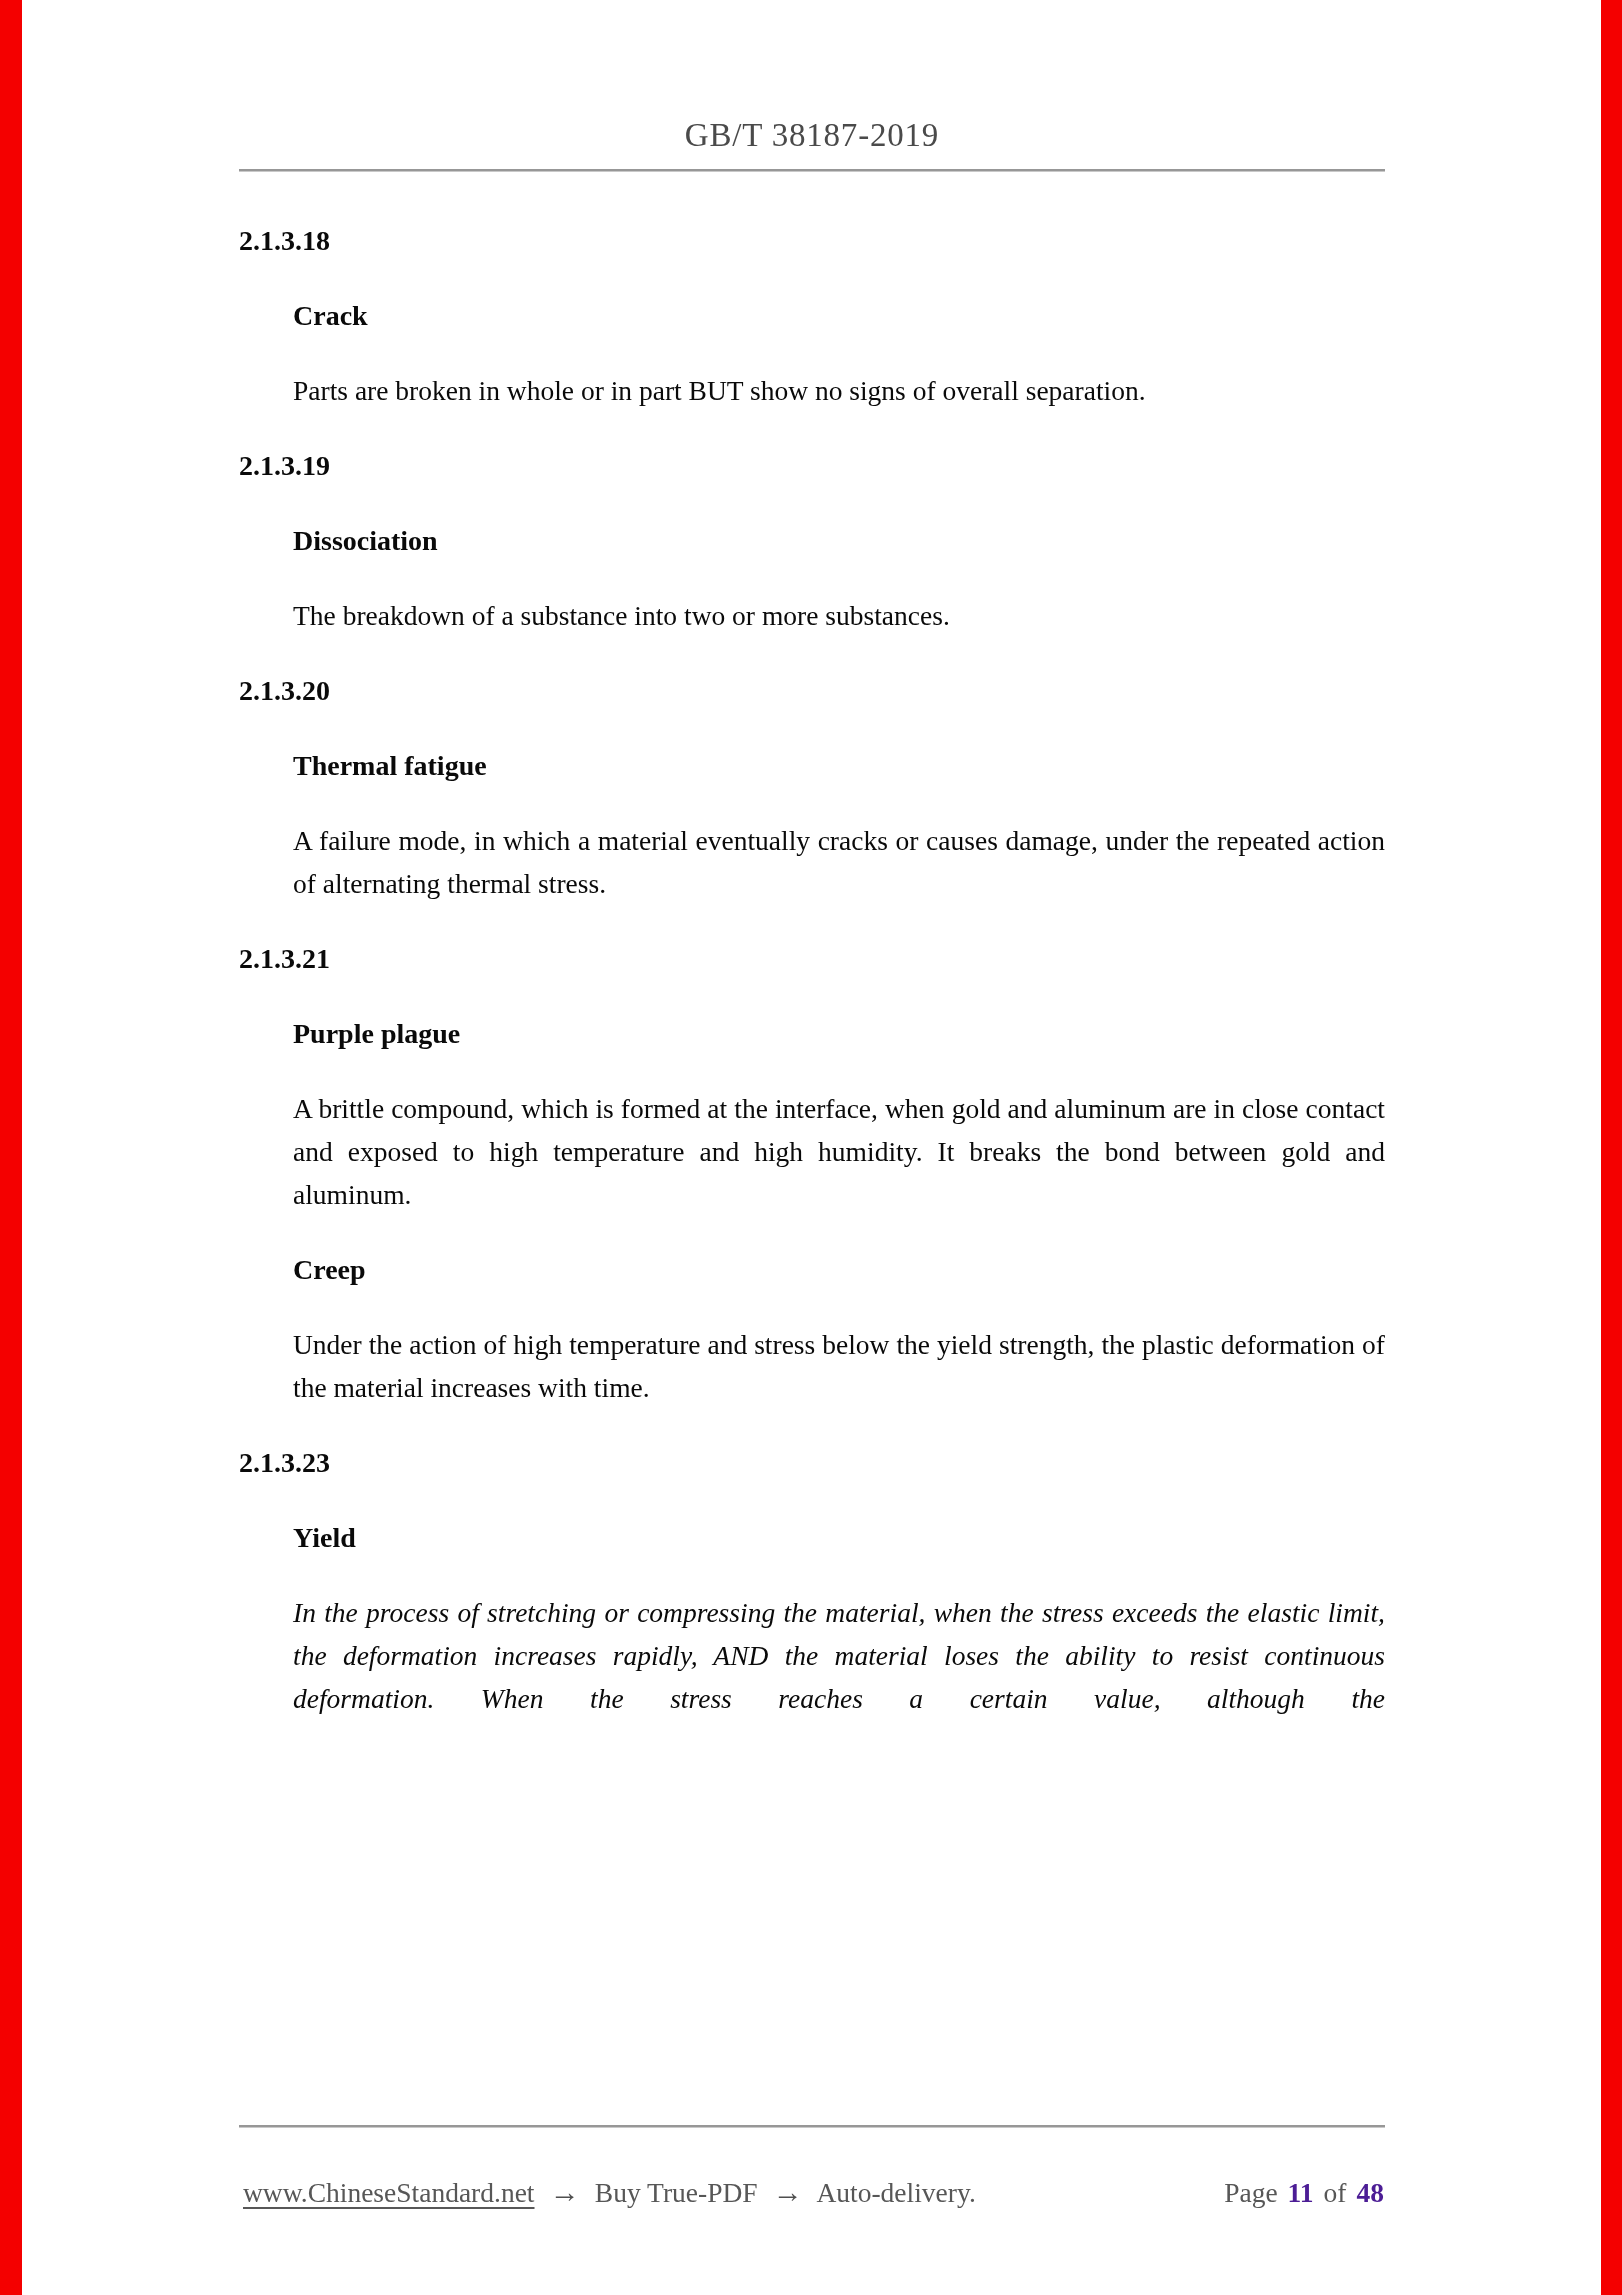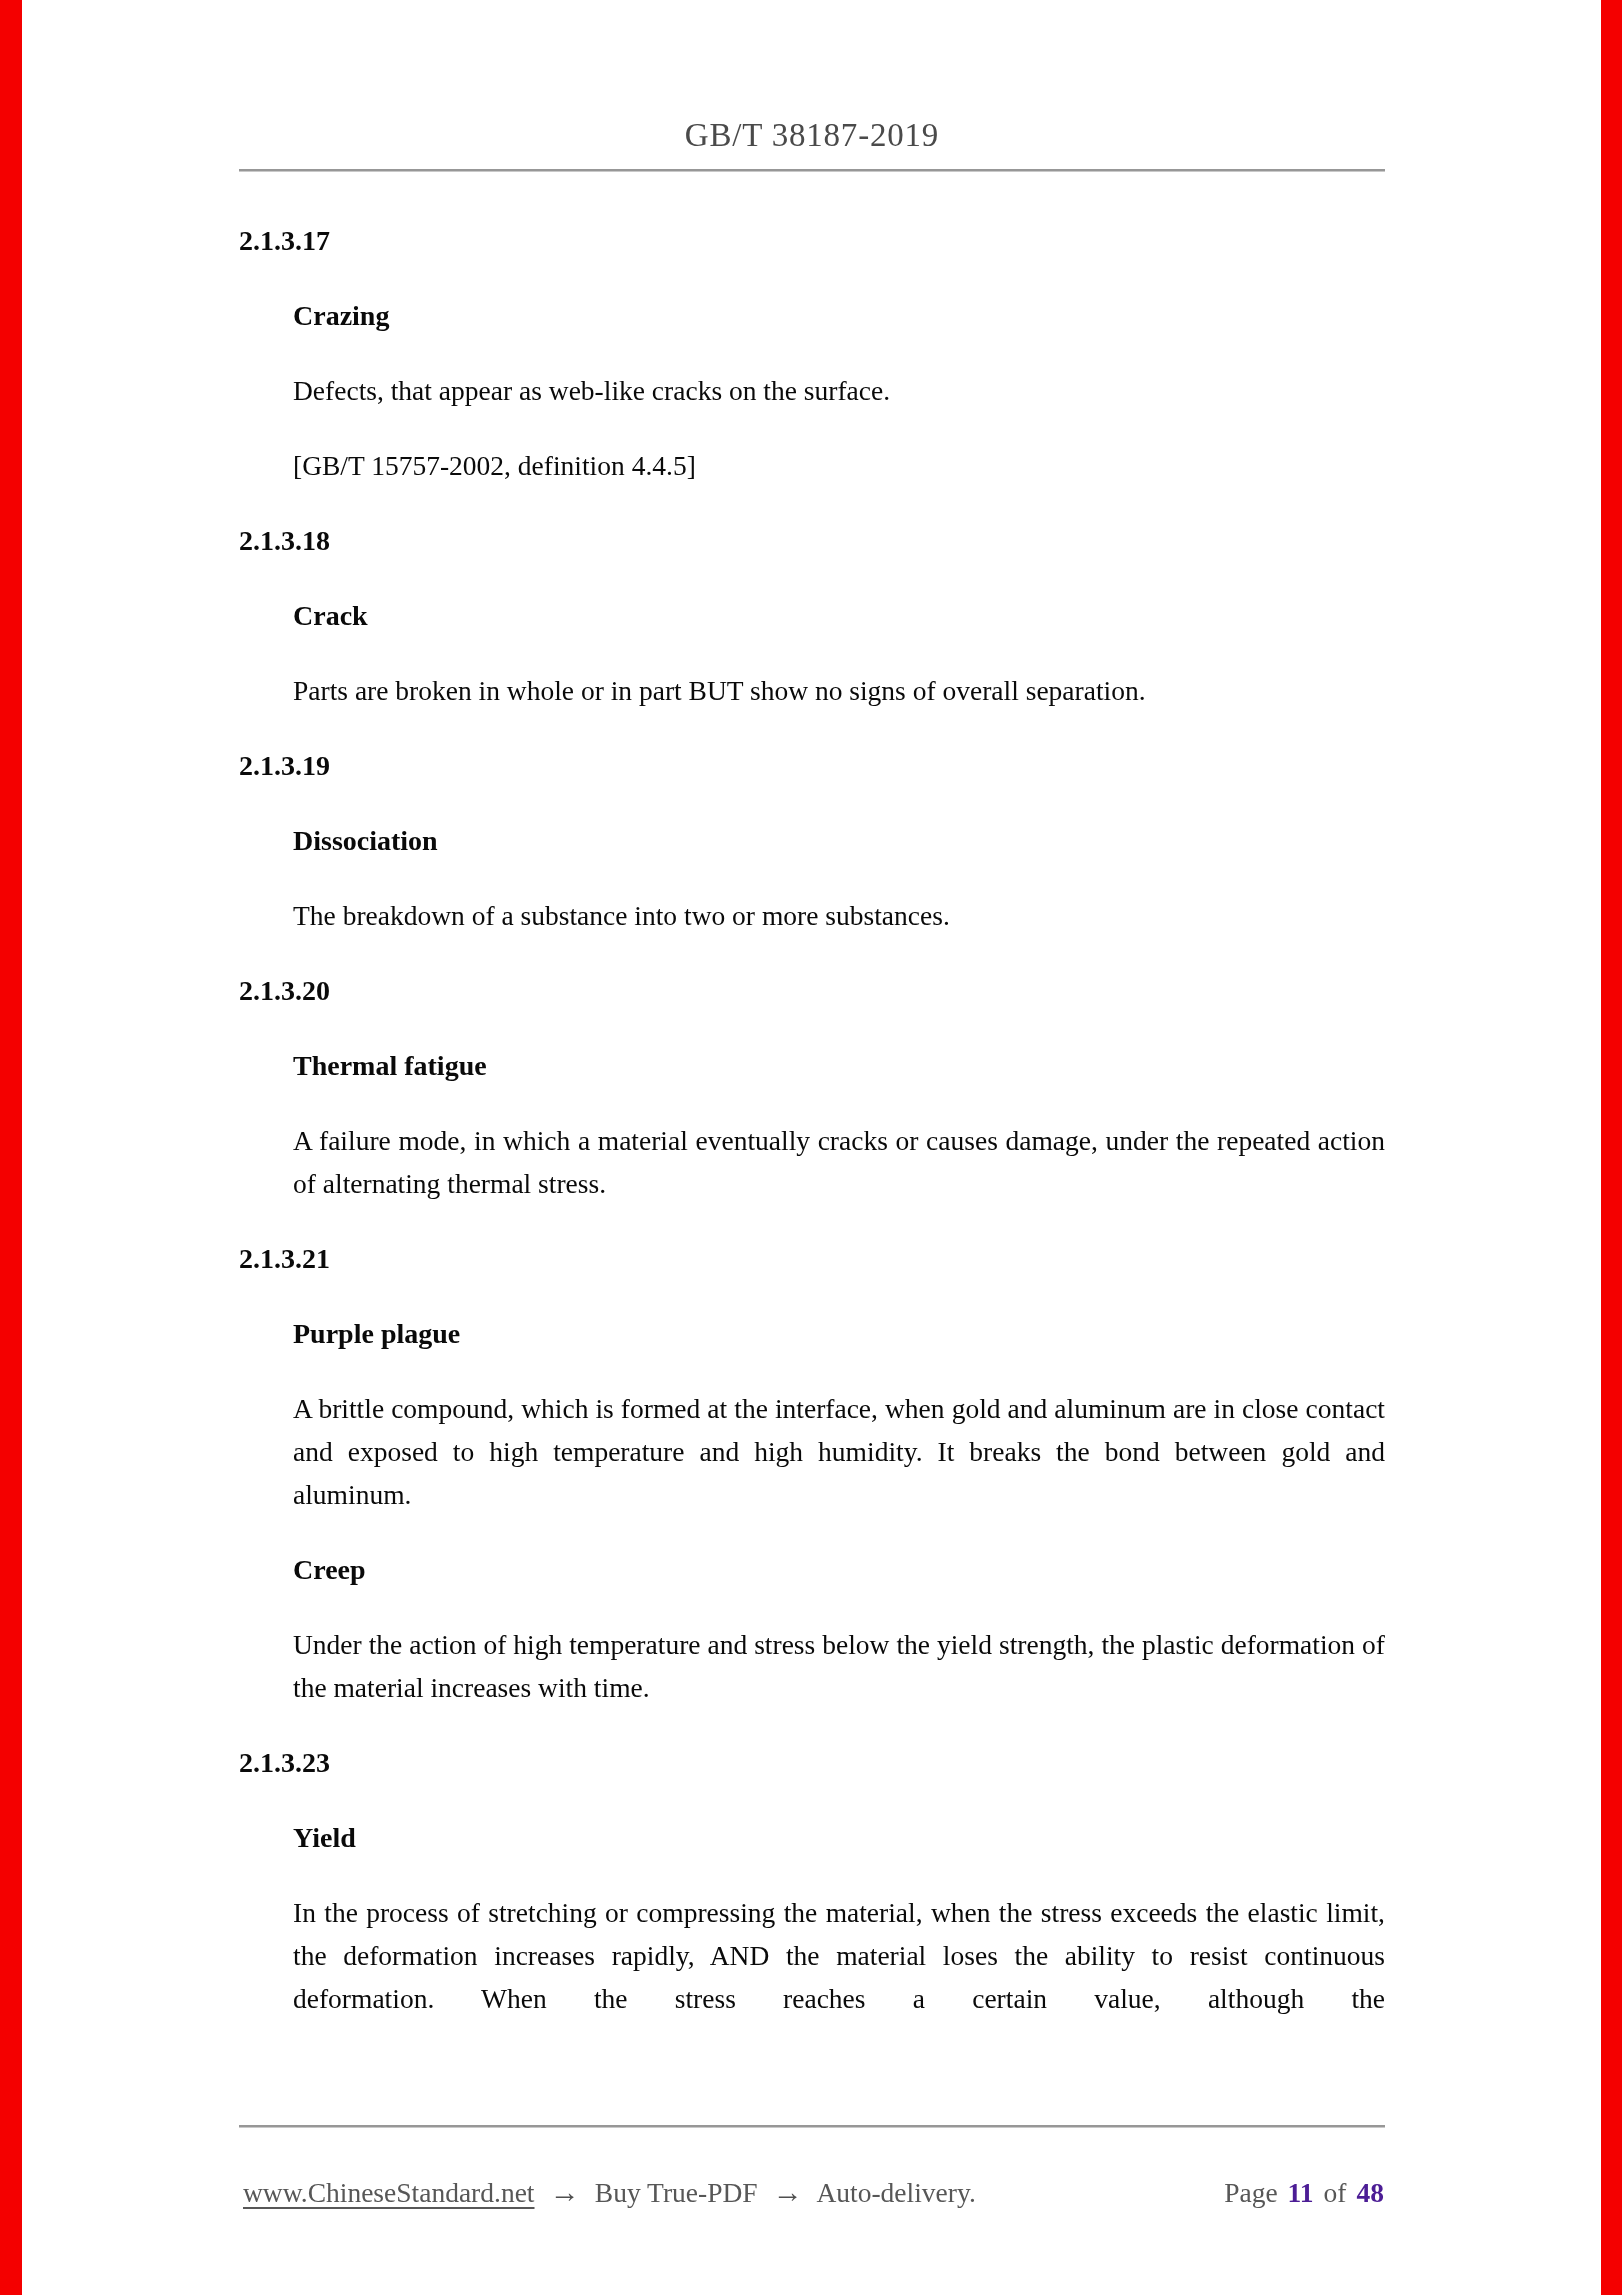--- a/index.html
+++ b/index.html
@@ -58,21 +58,21 @@
     margin-bottom: 32px;
     padding-left: 54px;
   }
   .def {
     font-size: 27.5px;
     line-height: 43px;
     margin-bottom: 32px;
     padding-left: 54px;
     text-align: justify;
   }
-  .justify-last { text-align-last: justify; }
+  .justify-last { text-align-last: justify; font-style: italic; }
 
   .footer-rule {
     position: absolute;
     left: 239px;
     top: 2125px;
     width: 1146px;
   }
   .footer-row {
     position: absolute;
     left: 243px;
@@ -108,26 +108,20 @@
   <div class="edge-bar right" style="background: rgb(244, 0, 0);"></div>
 
   <div class="content">
     <header>
       <div class="doc-code">GB/T 38187-2019</div>
       <div class="rule header-rule"></div>
     </header>
 
     <main>
 
-      <section>
-        <div class="num">2.1.3.17</div>
-        <div class="term">Crazing</div>
-        <p class="def">Defects, that appear as web-like cracks on the surface.</p>
-        <p class="def">[GB/T 15757-2002, definition 4.4.5]</p>
-      </section>
 
       <section>
         <div class="num">2.1.3.18</div>
         <div class="term">Crack</div>
         <p class="def">Parts are broken in whole or in part BUT show no signs of overall separation.</p>
       </section>
 
       <section>
         <div class="num">2.1.3.19</div>
         <div class="term">Dissociation</div>

